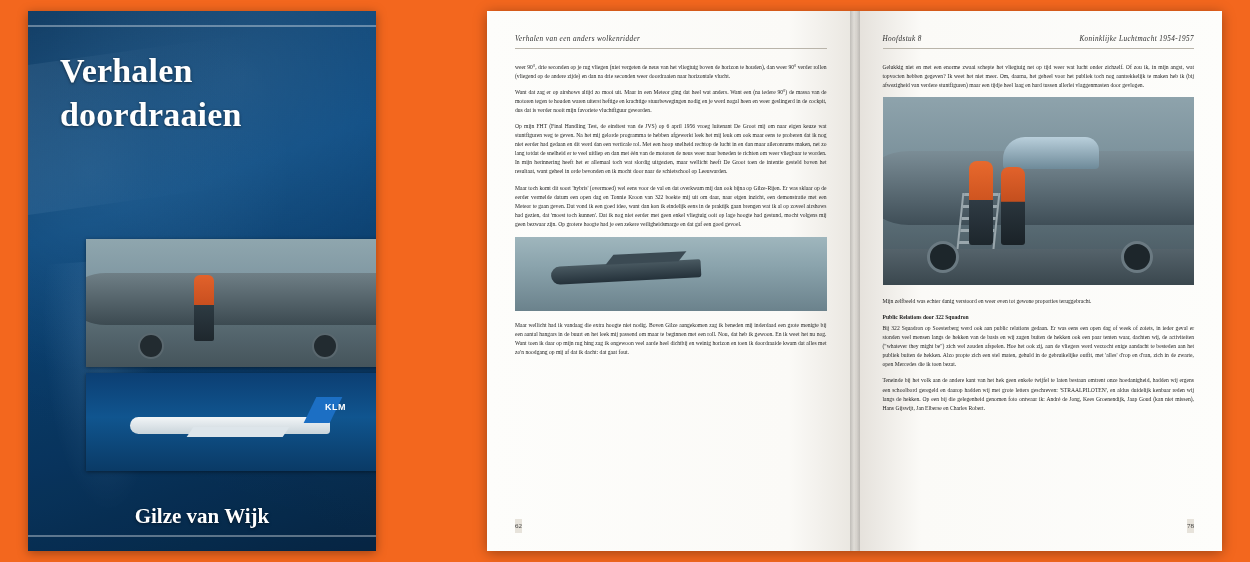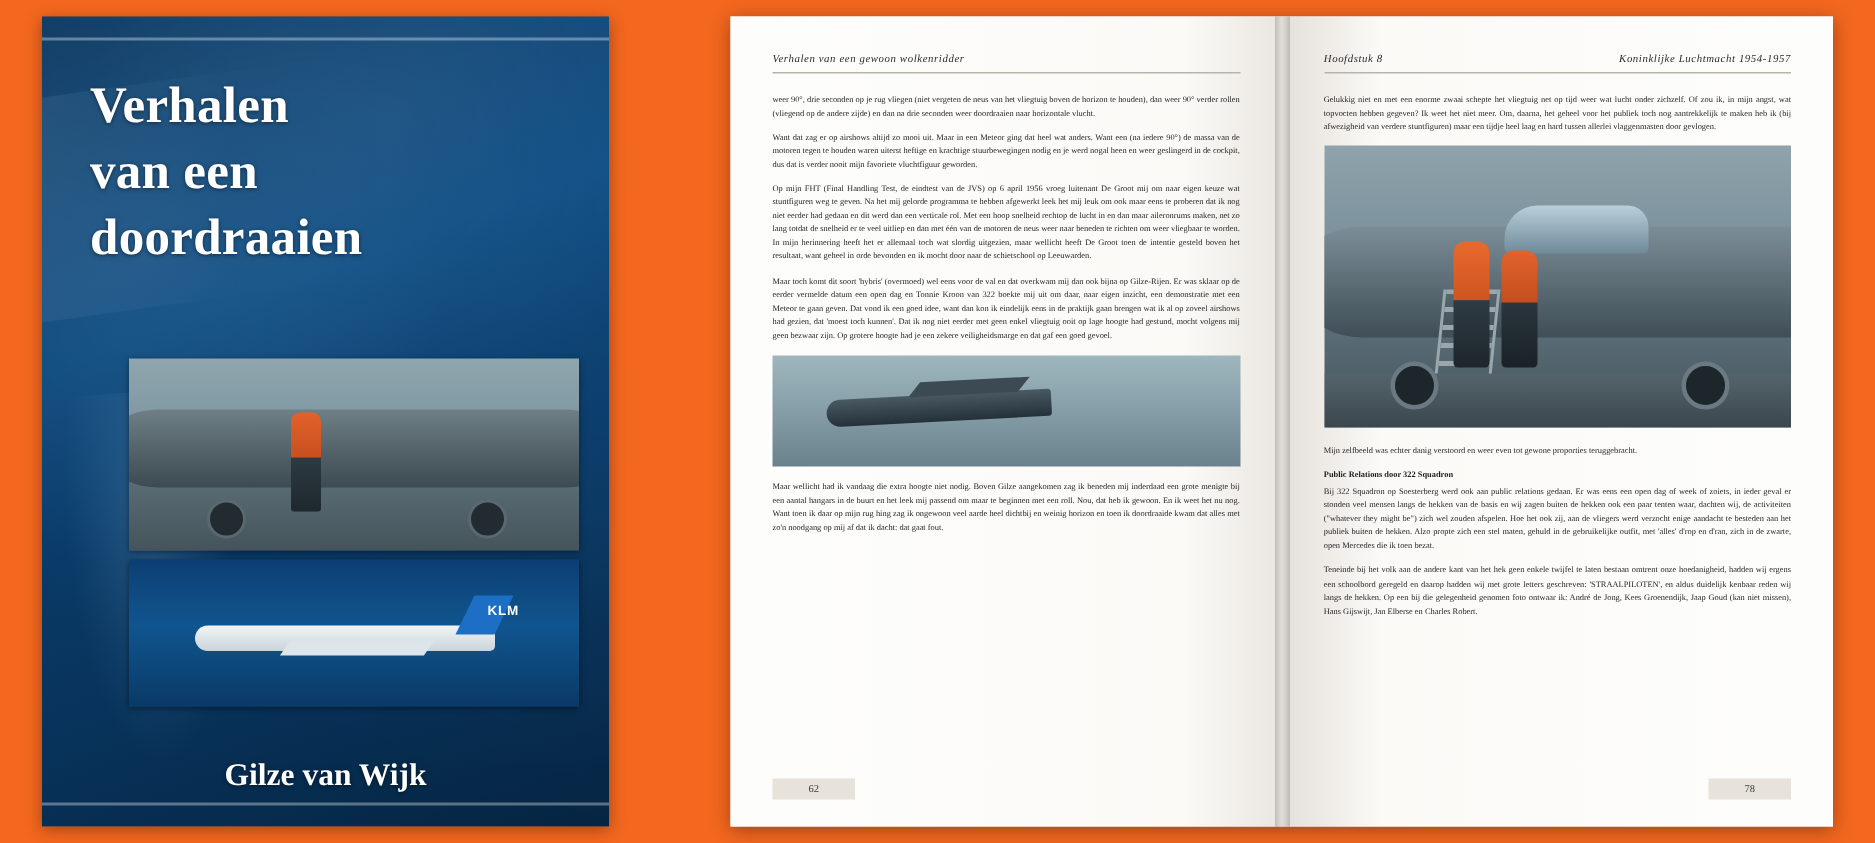--- a/index.html
+++ b/index.html
@@ -13,21 +13,21 @@
     overflow: hidden;
     font-family: "Liberation Serif", serif;
     position: relative;
   }
 
   
   .cover {
     position: absolute;
     left: 28px;
     top: 11px;
-    width: 378px;
+    width: 348px;
     height: 540px;
     background: linear-gradient(160deg, #0d3a63 0%, #0b4c85 35%, #0a3c6b 70%, #072b4d 100%);
     box-shadow: 0 2px 10px rgba(0,0,0,0.35);
     overflow: hidden;
   }
   
   .cover-bg {
     position: absolute;
     inset: 0;
     opacity: 0.55;
@@ -327,37 +327,36 @@
     background: linear-gradient(180deg,#55636b 0%, #3a474e 100%);
   }
 
   .folio {
     position: absolute;
     bottom: 18px;
     font-family: "Liberation Serif", serif;
     font-size: 7px;
     color: #3a3a3a;
     background: #e7e3db;
-    padding: 3px 24px;
+    padding: 3px 0;
   }
   .folio.left { left: 28px; }
   .folio.right { right: 28px; }
 </style>
 </head>
 <body>
 
 <div class="cover">
   <div class="cover-bg"></div>
 
   <div class="cover-divider" style="top:14px;"></div>
   <div class="cover-divider" style="bottom:14px;"></div>
 
   <div class="cover-title">
     <div>Verhalen</div>
-    <div>van een</div>
     <div>doordraaien</div>
   </div>
 
   <div class="cover-photo-1">
     <div class="fig"></div>
     <div class="wheel w1"></div>
     <div class="wheel w2"></div>
   </div>
 
   <div class="cover-photo-2">
@@ -367,21 +366,21 @@
     <div class="klm">KLM</div>
   </div>
 
   <div class="cover-author">Gilze van Wijk</div>
 </div>
 
 <div class="spread">
 
   <div class="page left-page">
     <div class="running-head">
-      <span class="rh-left">Verhalen van een gewoon wolkenridder</span>
+      <span class="rh-left">Verhalen van een anders wolkenridder</span>
       <span class="rh-right"></span>
     </div>
 
     <div class="col">
       <p>weer 90°, drie seconden op je rug vliegen (niet vergeten de neus van het vliegtuig boven de horizon te houden), dan weer 90° verder rollen (vliegend op de andere zijde) en dan na drie seconden weer doordraaien naar horizontale vlucht.</p>
       <p>Want dat zag er op airshows altijd zo mooi uit. Maar in een Meteor ging dat heel wat anders. Want een (na iedere 90°) de massa van de motoren tegen te houden waren uiterst heftige en krachtige stuurbewegingen nodig en je werd nogal heen en weer geslingerd in de cockpit, dus dat is verder nooit mijn favoriete vluchtfiguur geworden.</p>
       <p>Op mijn FHT (Final Handling Test, de eindtest van de JVS) op 6 april 1956 vroeg luitenant De Groot mij om naar eigen keuze wat stuntfiguren weg te geven. Na het mij gelorde programma te hebben afgewerkt leek het mij leuk om ook maar eens te proberen dat ik nog niet eerder had gedaan en dit werd dan een verticale rol. Met een hoop snelheid rechtop de lucht in en dan maar aileronrums maken, net zo lang totdat de snelheid er te veel uitliep en dan met één van de motoren de neus weer naar beneden te richten om weer vliegbaar te worden. In mijn herinnering heeft het er allemaal toch wat slordig uitgezien, maar wellicht heeft De Groot toen de intentie gesteld boven het resultaat, want geheel in orde bevonden en ik mocht door naar de schietschool op Leeuwarden.</p>
       <p>Maar toch komt dit soort 'hybris' (overmoed) wel eens voor de val en dat overkwam mij dan ook bijna op Gilze-Rijen. Er was sklaar op de eerder vermelde datum een open dag en Tonnie Kroon van 322 boekte mij uit om daar, naar eigen inzicht, een demonstratie met een Meteor te gaan geven. Dat vond ik een goed idee, want dan kon ik eindelijk eens in de praktijk gaan brengen wat ik al op zoveel airshows had gezien, dat 'moest toch kunnen'. Dat ik nog niet eerder met geen enkel vliegtuig ooit op lage hoogte had gestund, mocht volgens mij geen bezwaar zijn. Op grotere hoogte had je een zekere veiligheidsmarge en dat gaf een goed gevoel.</p>
 
       <div class="fig-meteor"></div>

